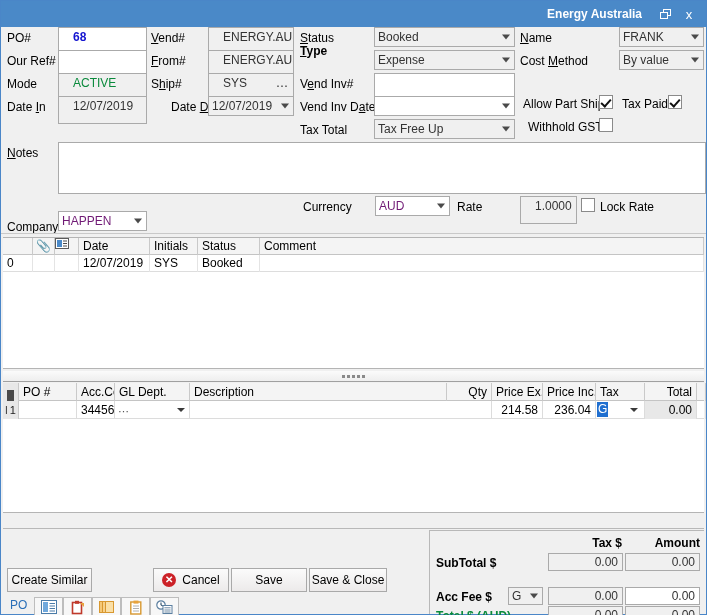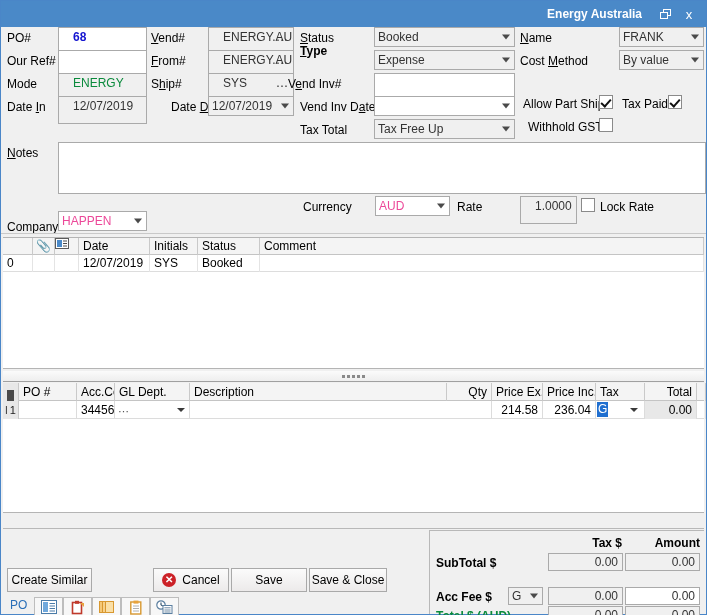--- a/index.html
+++ b/index.html
@@ -86,21 +86,21 @@
 
   .combo {
     position: absolute;
     border: 1px solid #aaaaaa;
     background: #ffffff;
     height: 20px;
     font-size: 12px;
     line-height: 18px;
     padding: 0 18px 0 3px;
     white-space: nowrap; overflow: hidden;
-    color: #ec4899;
+    color: #701a75;
   }
   .combo.ro { background: #f0f0f0; color: #333; }
   .combo .arw {
     position: absolute; right: 4px; top: 50%;
     transform: translateY(-50%);
     width: 0; height: 0;
     border-left: 4px solid transparent;
     border-right: 4px solid transparent;
     border-top: 5px solid #4a4a4a;
   }
@@ -328,21 +328,21 @@
     </div>
   </div>
 
   <div class="lbl" style="left:6px; top:30px;">PO#</div>
   <div class="fld blue" style="left:57px; top:26px; width:89px;">68</div>
 
   <div class="lbl" style="left:6px; top:53px;">Our Ref#</div>
   <div class="fld" style="left:57px; top:49px; width:89px;"></div>
 
   <div class="lbl" style="left:6px; top:76px;text-align:right;">Mode</div>
-  <div class="fld ro green" style="left:57px; top:72px; width:89px;">ENERGY</div>
+  <div class="fld ro green" style="left:57px; top:72px; width:89px;">ACTIVE</div>
 
   <div class="lbl" style="left:6px; top:99px;"><span>Date <u>I</u>n</span></div>
   <div class="fld ro" style="left:57px; top:95px; width:89px;">12/07/2019</div>
 
   <div class="lbl" style="left:150px; top:30px;"><span><u>V</u>end#</span></div>
   <div class="fld ro" style="left:207px; top:26px; width:86px;">
     <span>ENERGY.AUS</span>
     <span class="ellip">⋯</span>
   </div>
 
@@ -369,21 +369,21 @@
     <span>Booked</span>
     <span class="arw"></span>
   </div>
 
   <div class="lbl" style="left:299px; top:43px;font-weight:bold;"><span><u>T</u>ype</span></div>
   <div class="combo ro" style="left:373px; top:49px; width:141px;">
     <span>Expense</span>
     <span class="arw"></span>
   </div>
 
-  <div class="lbl" style="left:287px; top:76px;"><span>V<u>e</u>nd Inv#</span></div>
+  <div class="lbl" style="left:299px; top:76px;"><span>V<u>e</u>nd Inv#</span></div>
   <div class="fld" style="left:373px; top:72px; width:141px;"></div>
 
   <div class="lbl" style="left:299px; top:99px;"><span>Vend Inv D<u>a</u>te</span></div>
   <div class="combo" style="left:373px; top:95px; width:141px;">
     <span></span>
     <span class="arw"></span>
   </div>
 
   <div class="lbl" style="left:299px; top:122px;">Tax Total</div>
   <div class="combo ro" style="left:373px; top:118px; width:141px;">

